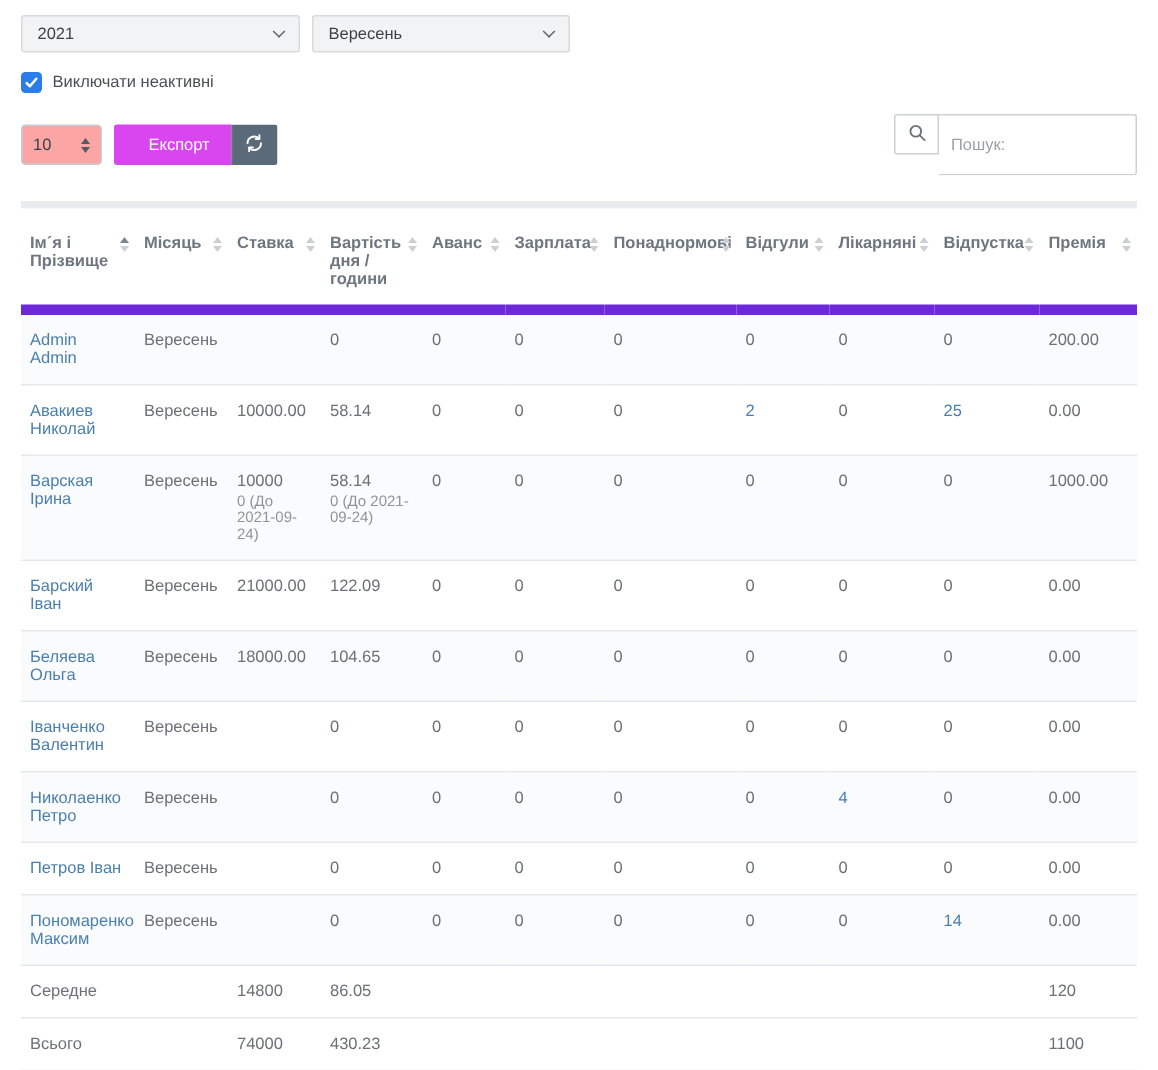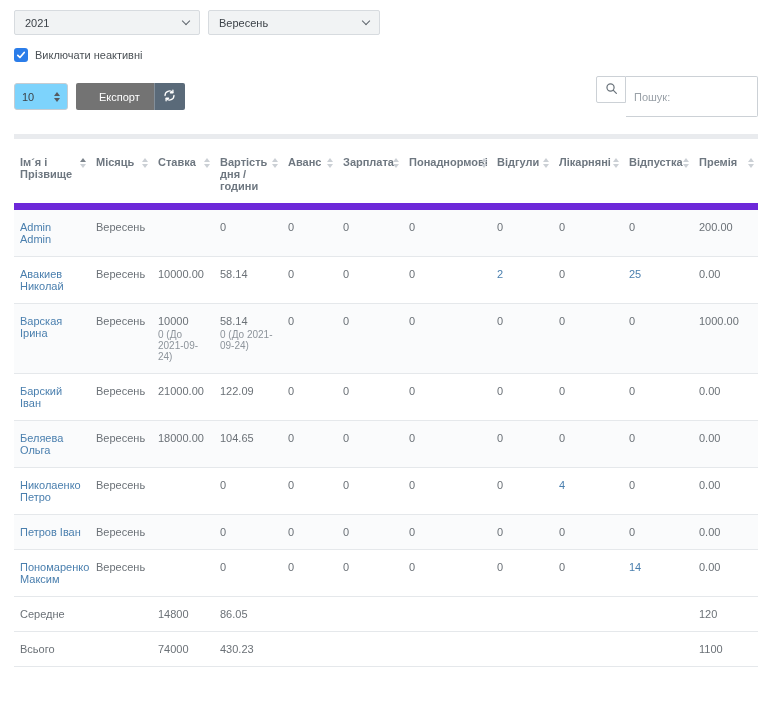--- a/index.html
+++ b/index.html
@@ -34,21 +34,21 @@
     display:flex; align-items:center; justify-content:center; flex:0 0 auto;
   }
   .checkbox-label { color:#4a5055; }
 
   
   .toolbar { display:flex; justify-content:space-between; align-items:center; margin-top:14px; }
   .toolbar-left { display:flex; align-items:center; gap:8px; }
   .page-size {
     display:flex; align-items:center; justify-content:space-between;
     width:54px; height:27px; padding:0 7px;
-    background:#7dd3fc; border:1px solid #c6ccd2; border-radius:3px;
+    background:#fca5a5; border:1px solid #c6ccd2; border-radius:3px;
     color:#3c4248; cursor:pointer;
   }
   .spinner { display:flex; flex-direction:column; gap:2px; }
   .tri-up { width:0; height:0; border-left:3px solid transparent; border-right:3px solid transparent; border-bottom:4px solid #555a60; }
   .tri-dn { width:0; height:0; border-left:3px solid transparent; border-right:3px solid transparent; border-top:4px solid #555a60; }
   .btn-group { display:flex; }
   .btn {
     height:27px; border:none; color:#fff; font-size:11px;
     font-family:inherit; cursor:pointer; display:flex; align-items:center; justify-content:center;
   }
@@ -116,21 +116,21 @@
   <div class="toolbar">
     <div class="toolbar-left">
       <div class="page-size">
         <span>10</span>
         <span class="spinner">
             <span class="tri-up"></span>
             <span class="tri-dn"></span>
           </span>
       </div>
       <div class="btn-group">
-        <button class="btn export" id="btn-export" style="background: #737373; padding-left: 23px;">Експорт</button>
+        <button class="btn export" id="btn-export" style="background: #d946ef; padding-left: 23px;">Експорт</button>
         <button class="btn refresh" id="btn-refresh" style="background: rgb(90, 106, 121);">
           <span>
             <svg width="13" height="13" viewBox="0 0 16 16" fill="none" stroke="#fff" stroke-width="1.6" stroke-linecap="round" stroke-linejoin="round">
               <path d="M2.5 8a5.5 5.5 0 0 1 9.5-3.8"></path>
                 <polyline points="12.2,1.5 12.2,4.6 9.1,4.6"></polyline>
               <path d="M13.5 8a5.5 5.5 0 0 1-9.5 3.8"></path>
                 <polyline points="3.8,14.5 3.8,11.4 6.9,11.4"></polyline>
             </svg>
           </span>
         </button>
@@ -260,20 +260,33 @@
           <td>104.65</td>
           <td>0</td>
           <td>0</td>
           <td>0</td>
           <td>0</td>
           <td>0</td>
           <td>0</td>
           <td>0.00</td>
         </tr>
         <tr>
+          <td><a class="emp-link">Іванченко Валентин</a></td>
+          <td>Вересень</td>
+          <td></td>
+          <td>0</td>
+          <td>0</td>
+          <td>0</td>
+          <td>0</td>
+          <td>0</td>
+          <td>0</td>
+          <td>0</td>
+          <td>0.00</td>
+        </tr>
+        <tr>
           <td><a class="emp-link">Николаенко Петро</a></td>
           <td>Вересень</td>
           <td></td>
           <td>0</td>
           <td>0</td>
           <td>0</td>
           <td>0</td>
           <td>0</td>
           <td><a class="emp-link">4</a></td>
           <td>0</td>

